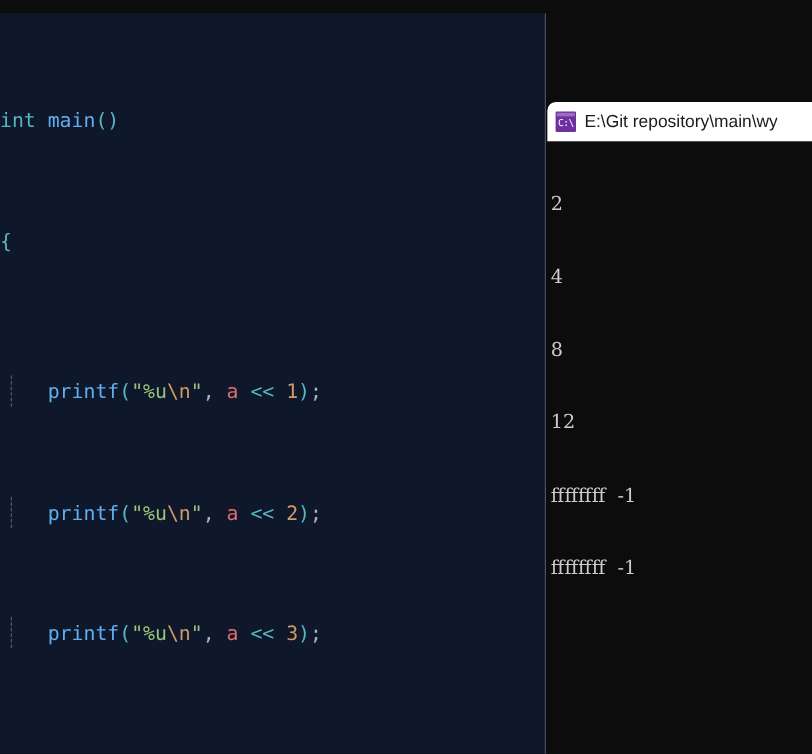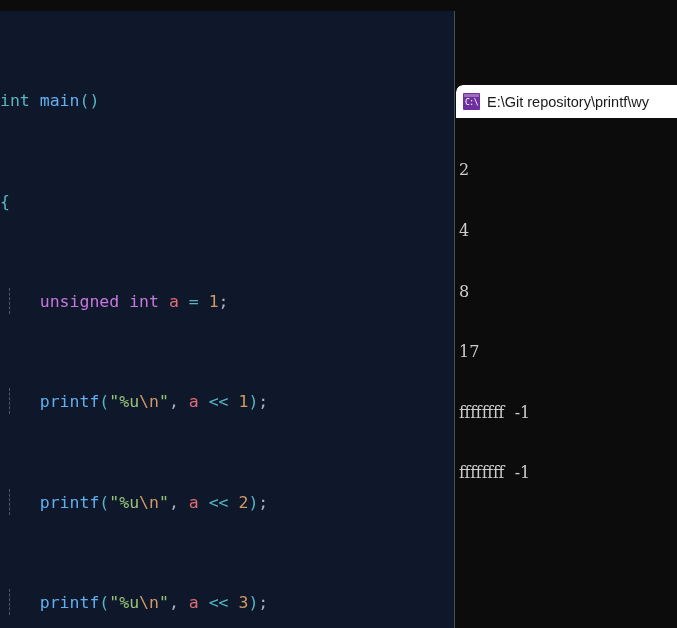--- a/index.html
+++ b/index.html
@@ -147,21 +147,20 @@
 </head>
 <body>
 
 <div id="editor">
   <div id="code">
 
     <span class="ln"><span class="typ">int</span><span class="plain"> </span><span class="fn">main</span><span class="br">()</span></span>
 
     <span class="ln"><span class="br">{</span></span>
 
-    <span class="ln guide">    <span class="kw">unsigned</span> <span class="kw">int</span> <span class="var">a</span> <span class="op">=</span> <span class="num">1</span><span class="pun">;</span></span>
 
     <span class="ln guide">    <span class="fn">printf</span><span class="br">(</span><span class="str">"%u</span><span class="esc">\n</span><span class="str">"</span><span class="pun">,</span> <span class="var">a</span> <span class="op">&lt;&lt;</span> <span class="num">1</span><span class="br">)</span><span class="pun">;</span></span>
 
     <span class="ln guide">    <span class="fn">printf</span><span class="br">(</span><span class="str">"%u</span><span class="esc">\n</span><span class="str">"</span><span class="pun">,</span> <span class="var">a</span> <span class="op">&lt;&lt;</span> <span class="num">2</span><span class="br">)</span><span class="pun">;</span></span>
 
     <span class="ln guide">    <span class="fn">printf</span><span class="br">(</span><span class="str">"%u</span><span class="esc">\n</span><span class="str">"</span><span class="pun">,</span> <span class="var">a</span> <span class="op">&lt;&lt;</span> <span class="num">3</span><span class="br">)</span><span class="pun">;</span></span>
 
     
 
     
@@ -204,28 +203,28 @@
   <div id="editor-gutterline"></div>
 </div>
 
 <div id="console-window">
 
   <div id="console-titlebar">
     <span id="console-icon">
       <span class="bar"></span>
       <span class="glyph">C:\</span>
     </span>
-    <span id="console-title-text">E:\Git repository\printf\wy</span>
+    <span id="console-title-text">E:\Git repository\main\wy</span>
   </div>
 
   <div id="console-body">
     <span class="cline">2</span>
     <span class="cline">4</span>
     <span class="cline">8</span>
-    <span class="cline">17</span>
+    <span class="cline">12</span>
     <span class="cline">ffffffff  -1</span>
     <span class="cline">ffffffff  -1</span>
     
     
     
     
     
   </div>
 
 </div>

